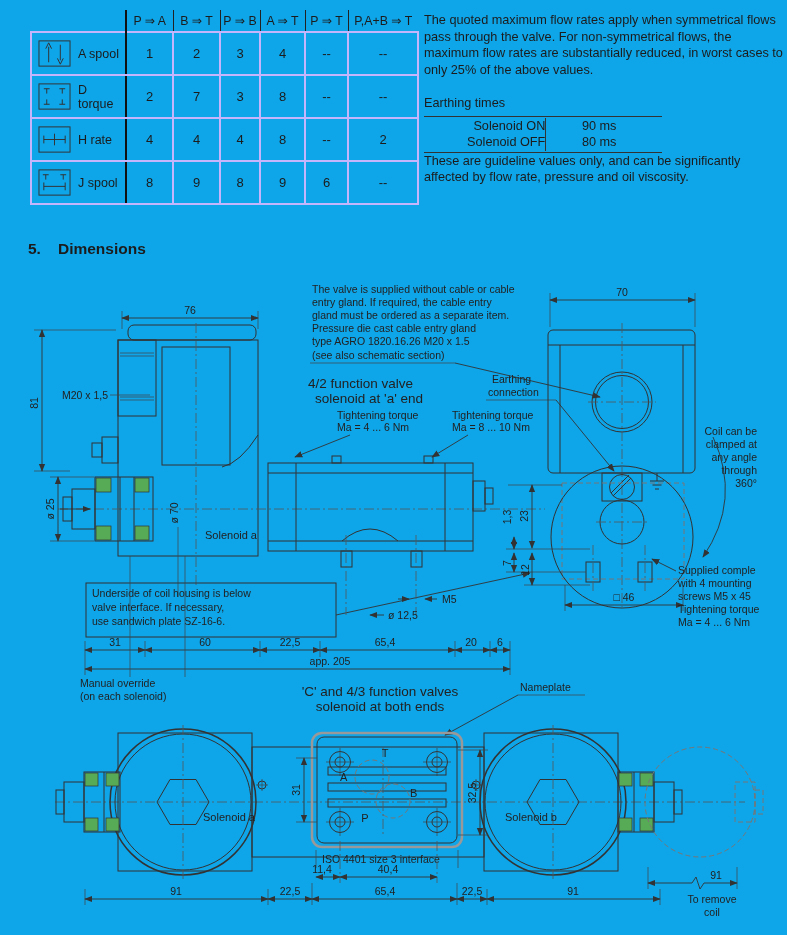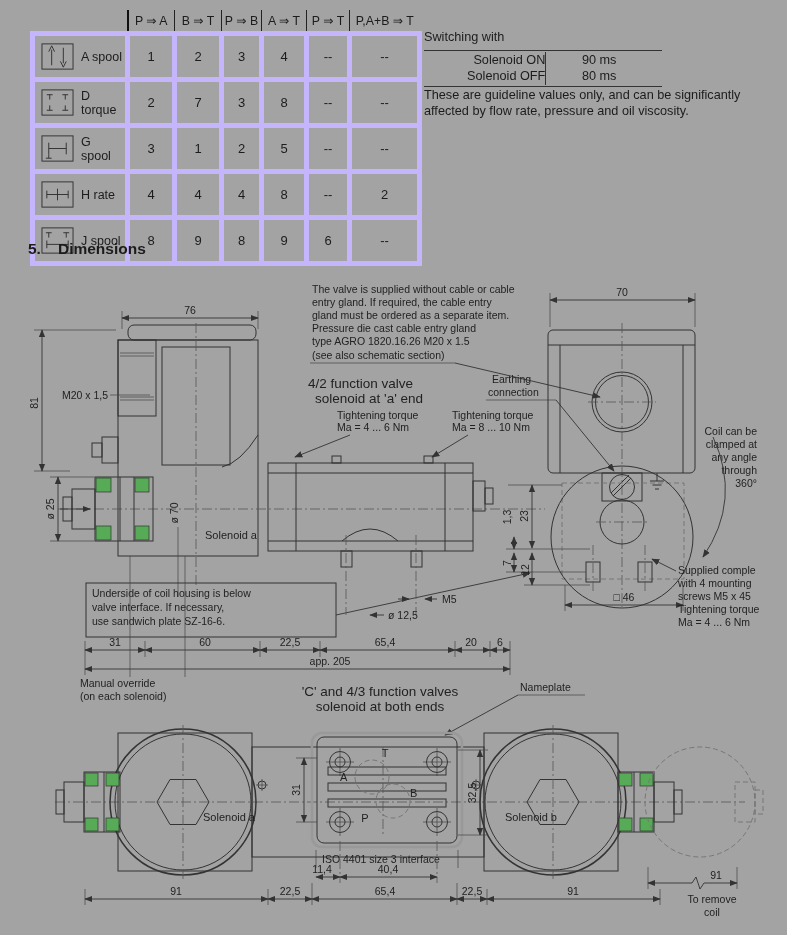--- a/index.html
+++ b/index.html
@@ -1,25 +1,25 @@
 <!DOCTYPE html>
 <html><head>
 <meta charset="utf-8">
 <style>
   html,body{margin:0;padding:0;background:#fff;}
-  .page{position:relative;width:787px;height:935px;background:#a3a3a3;overflow:hidden;
+  .page{position:relative;width:787px;height:935px;background:#0ea5e9;overflow:hidden;
         font-family:"Liberation Sans",sans-serif;color:#1c1c1c;}
 
   
   table.flow{position:absolute;left:30px;top:10px;border-collapse:collapse;table-layout:fixed;}
   table.flow th{font-weight:normal;font-size:12.3px;padding:0 2px;height:21px;border-left:1px solid #222;white-space:nowrap;}
   table.flow th.corner{border:none;}
   table.flow th.first-data{border-left:2.5px solid #111;}
   table.flow tbody{border:2.5px solid #111;}
-  table.flow td{border:5px solid #c4b5fd;text-align:center;font-size:13px;height:39px;}
+  table.flow td{border:2px solid #c4b5fd;text-align:center;font-size:13px;height:39px;}
   table.flow td.spool-cell{border-right:2.5px solid #111;text-align:left;}
   .spool-inner{display:flex;align-items:center;gap:7px;padding-left:5px;font-size:12.5px;}
   .spool-ic{flex:0 0 auto;}
 
   
   .right-text{position:absolute;left:424px;top:12px;width:360px;font-size:12.7px;line-height:1.3;}
   .right-text p{margin:0;}
   .sw-title{margin-top:17px;}
   .sw-table{width:238px;border-top:1px solid #333;border-bottom:1px solid #333;margin-top:4px;padding:1px 0;}
   .sw-row{display:flex;}
@@ -118,41 +118,20 @@
         <td>3</td>
         <td>8</td>
         <td>--</td>
         <td>--</td>
       </tr>
       <tr>
         <td class="spool-cell">
             <span class="spool-inner">
           <svg class="spool-ic" width="33" height="29" viewBox="0 0 34 28">
             <rect x="1" y="1" width="32" height="26"></rect>
-                <line x1="8" y1="8" x2="8" y2="20"></line>
-                <line x1="8" y1="14" x2="26" y2="14"></line>
-                <line x1="26" y1="8" x2="26" y2="20"></line>
-                <line x1="8" y1="20" x2="8" y2="24"></line>
-                <line x1="5" y1="24" x2="11" y2="24"></line>
-          </svg>
-          <span>G spool</span>
-            </span>
-          </td>
-        <td>3</td>
-        <td>1</td>
-        <td>2</td>
-        <td>5</td>
-        <td>--</td>
-        <td>--</td>
-      </tr>
-      <tr>
-        <td class="spool-cell">
-            <span class="spool-inner">
-          <svg class="spool-ic" width="33" height="29" viewBox="0 0 34 28">
-            <rect x="1" y="1" width="32" height="26"></rect>
                 <line x1="6" y1="14" x2="28" y2="14"></line>
                 <line x1="6" y1="10" x2="6" y2="18"></line>
                 <line x1="28" y1="10" x2="28" y2="18"></line>
                 <line x1="17" y1="8" x2="17" y2="20"></line>
           </svg>
           <span>H rate</span>
             </span>
           </td>
         <td>4</td>
         <td>4</td>
@@ -181,21 +160,22 @@
         <td>9</td>
         <td>8</td>
         <td>9</td>
         <td>6</td>
         <td>--</td>
       </tr>
     </tbody>
   </table>
 
   <div class="right-text">
-    <div class="sw-title">Switching with</div>
+    <p>The quoted maximum flow rates apply when symmetrical flows pass through the valve. For non-symmetrical flows, the maximum flow rates are substantially reduced, in worst cases to only 25% of the above values.</p>
+    <div class="sw-title">Earthing times</div>
     <div class="sw-table">
       <div class="sw-row">
         <div class="sw-label">Solenoid ON</div>
         <div class="sw-val">90 ms</div>
       </div>
       <div class="sw-row">
         <div class="sw-label">Solenoid OFF</div>
         <div class="sw-val">80 ms</div>
       </div>
     </div>

